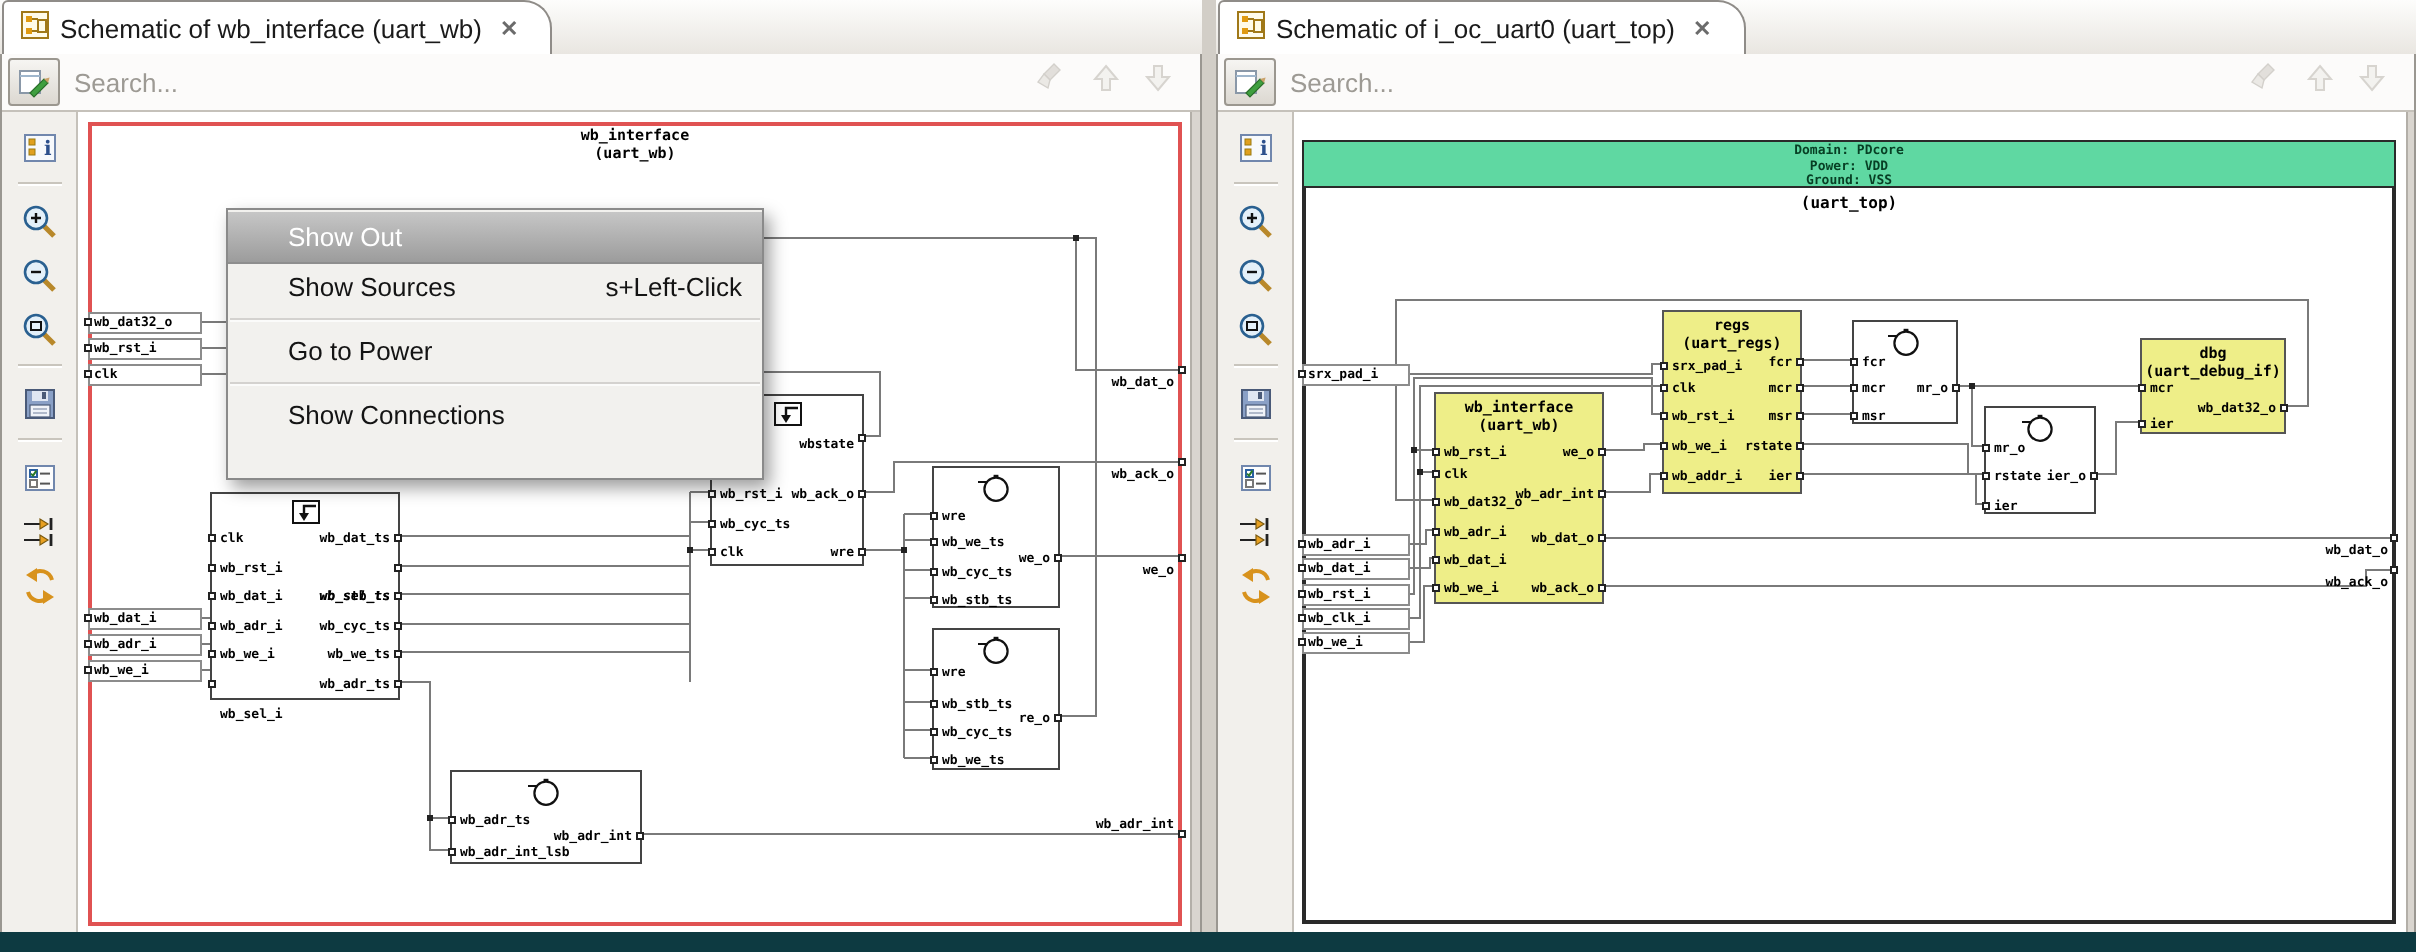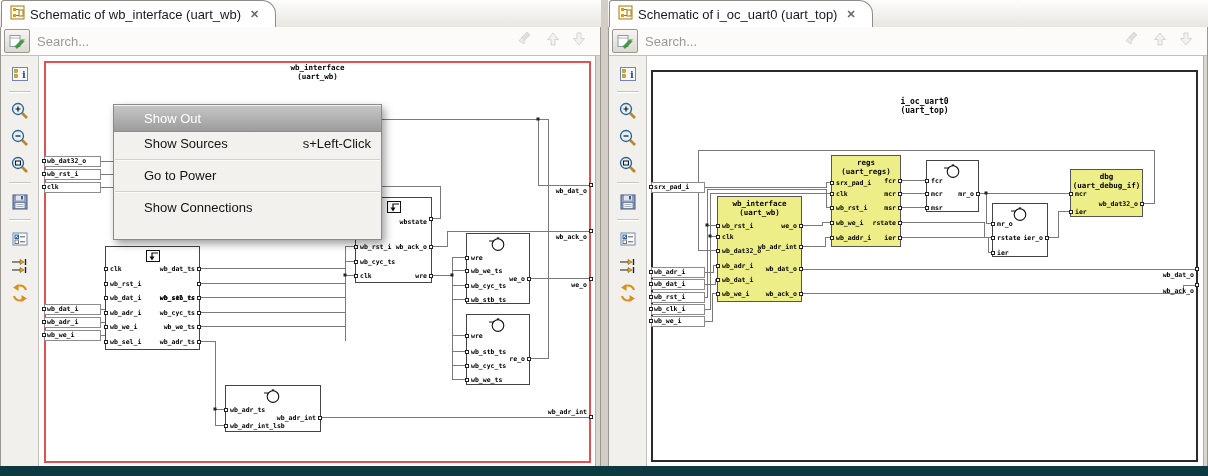--- a/index.html
+++ b/index.html
@@ -214,21 +214,21 @@
               <span class="pl" style="top: 18px;">clk</span>
               <i class="sq" style="left: -2px; top: 20px;"></i>
               <span class="pl" style="top: 33px;">wb_rst_i</span>
               <i class="sq" style="left: -2px; top: 35px;"></i>
               <span class="pl" style="top: 47px;">wb_dat_i</span>
               <i class="sq" style="left: -2px; top: 49px;"></i>
               <span class="pl" style="top: 62px;">wb_adr_i</span>
               <i class="sq" style="left: -2px; top: 64px;"></i>
               <span class="pl" style="top: 76px;">wb_we_i</span>
               <i class="sq" style="left: -2px; top: 78px;"></i>
-              <span class="pl" style="top: 91px;">wb_sel_i</span>
+              <span class="pl" style="top: 106px;">wb_sel_i</span>
               <i class="sq" style="left: -2px; top: 93px;"></i>
               <span class="pr" style="top: 18px;">wb_dat_ts</span>
               <i class="sq" style="right: -2px; top: 20px;"></i>
               <span class="pr" style="top: 47px; font-style: italic;">wb_sel_ts</span>
               <i class="sq" style="right: -2px; top: 35px;"></i>
               <span class="pr" style="top: 47px;">wb_stb_ts</span>
               <i class="sq" style="right: -2px; top: 49px;"></i>
               <span class="pr" style="top: 62px;">wb_cyc_ts</span>
               <i class="sq" style="right: -2px; top: 64px;"></i>
               <span class="pr" style="top: 76px;">wb_we_ts</span>
@@ -458,22 +458,26 @@
               <path d="M401 181 H411 V155 H423"></path>
               <path d="M155 213 H550"></path>
               <path d="M155 237 H536 V229 H550"></path>
             </g>
             <g fill="#222">
               <rect x="58.5" y="167.5" width="3" height="3"></rect>
               <rect x="61.5" y="178.5" width="3" height="3"></rect>
               <rect x="337.5" y="135.5" width="3" height="3"></rect>
             </g>
           </svg>
+          <div class="banner" style="left:4px;top:14px;width:547px;height:24px;">
+            <div>Domain: PDcore</div>
+            <div>Power: VDD</div>
+            <div>Ground: VSS</div>
+          </div>
           <div class="schtitle" style="left:4px;top:41px;width:547px;font-size:8px;">
-            <div>i_oc_uart0</div>
             <div>(uart_top)</div>
           </div>
         <div class="blk module" style="left: 70px; top: 140px; width: 85px; height: 106px;">
               <div class="btitle">
                 <div>wb_interface</div>
                 <div>(uart_wb)</div>
               </div>
               <span class="pl" style="top: 25px;">wb_rst_i</span>
               <i class="sq" style="left: -2px; top: 27px;"></i>
               <span class="pl" style="top: 36px;">clk</span>

